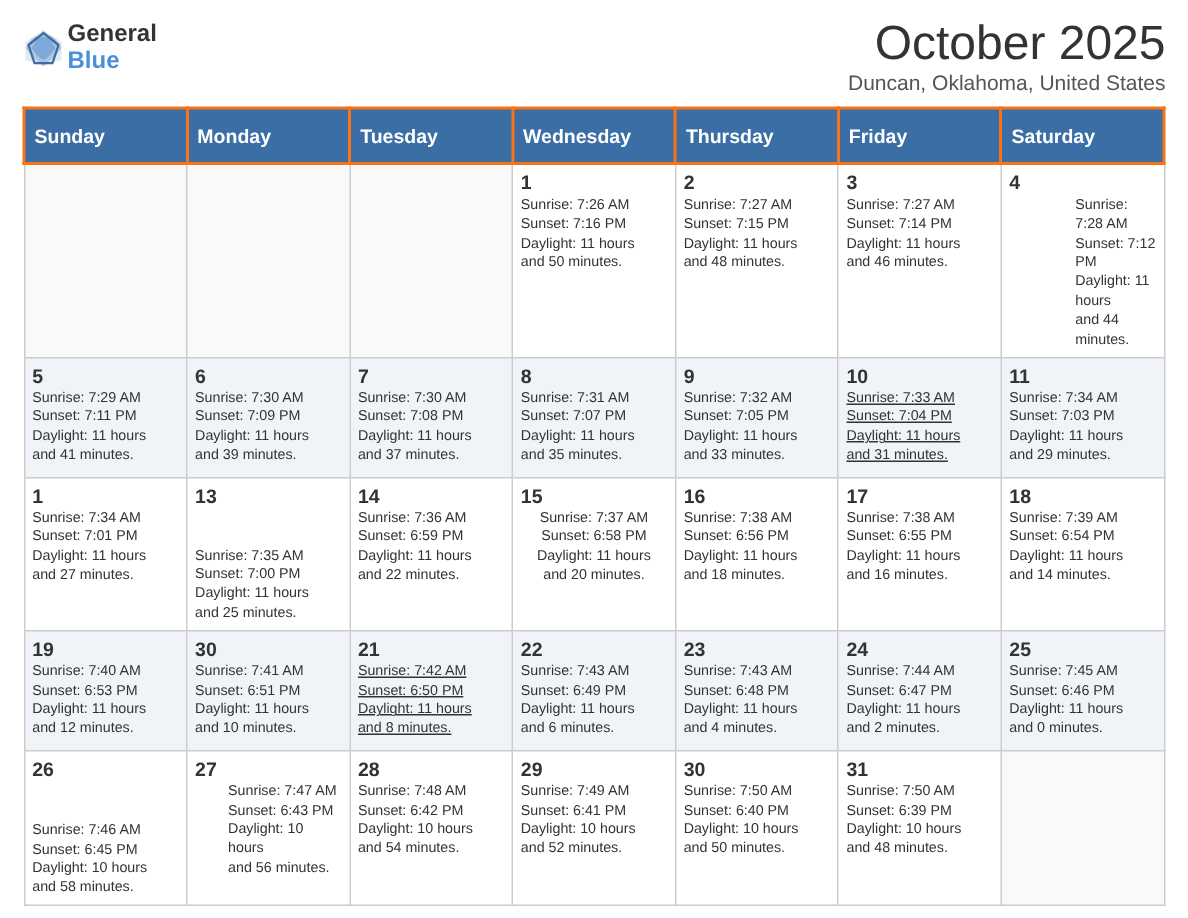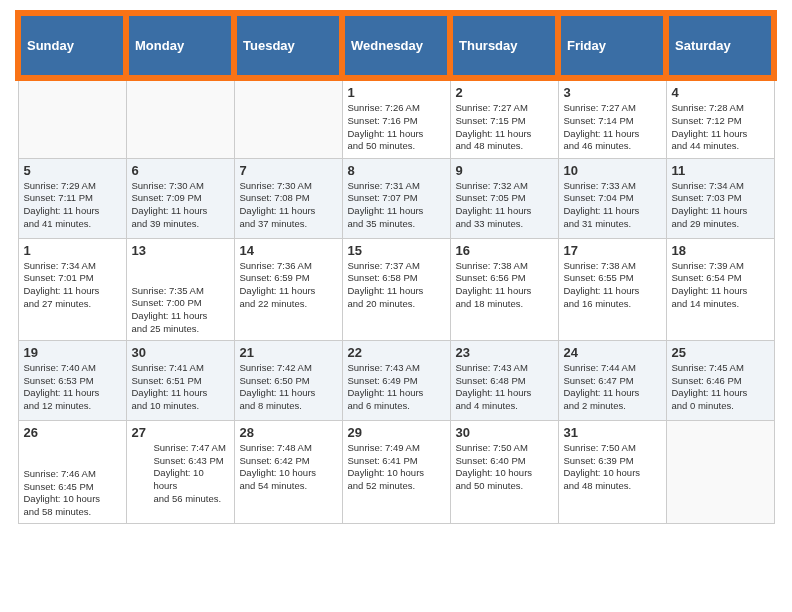--- a/index.html
+++ b/index.html
@@ -60,23 +60,23 @@
     }
     .calendar {
       width: 100%;
       border-collapse: collapse;
       border: 1px solid #ccc;
     }
     .calendar th {
       background-color: #3a6ea5;
       color: #fff;
       text-align: left;
-      padding: 22px 6px;
+      padding: 10px 6px;
       font-size: 13px;
-      border: 6px solid #f97316;
+      border: 2px solid #f97316;
     }
     .calendar td {
       vertical-align: top;
       border: 1px solid #ccc;
       padding: 4px 5px;
       width: calc(100% / 7);
       height: 80px;
       background: #fff;
     }
     .calendar tr:nth-child(even) td {
@@ -98,20 +98,38 @@
       background: #f9f9f9 !important;
     }
     .last-row td {
       height: 75px;
     }
   </style>
 </head>
 <body>
 
 <div class="container">
+  <div class="header">
+    <div class="logo">
+      <svg class="logo-icon" viewBox="0 0 28 28">
+        <polygon points="14,2 26,10 26,22 14,26 2,22 2,10" fill="#3a6ea5" opacity="0.15"></polygon>
+        <path d="M6,8 Q14,2 22,8 L26,14 Q20,22 14,26 Q8,22 2,14 Z" fill="#3a6ea5" opacity="0.3"></path>
+        <path d="M14,4 L24,12 L20,24 L8,24 L4,12 Z" fill="none" stroke="#3a6ea5" stroke-width="1.5"></path>
+        <path d="M10,8 Q14,5 18,8 L22,14 Q18,20 14,22 Q10,20 6,14 Z" fill="#4a90d9" opacity="0.5"></path>
+      </svg>
+      <div class="logo-text">
+        <span class="logo-general">General</span>
+        <span class="logo-blue">Blue</span>
+      </div>
+    </div>
+    <div class="title-section">
+      <div class="month-title">October 2025</div>
+      <div class="location">Duncan, Oklahoma, United States</div>
+    </div>
+  </div>
 
   <table class="calendar">
     <thead>
       <tr>
         <th>Sunday</th>
         <th>Monday</th>
         <th>Tuesday</th>
         <th>Wednesday</th>
         <th>Thursday</th>
         <th>Friday</th>
@@ -139,21 +157,21 @@
           </td>
           <td>
             <span class="day-num">3</span>
             <div class="day-info" style="white-space: pre-line;">Sunrise: 7:27 AM
 Sunset: 7:14 PM
 Daylight: 11 hours
 and 46 minutes.</div>
           </td>
           <td>
             <span class="day-num">4</span>
-            <div class="day-info" style="white-space: pre-line;">Sunrise: 7:28 AM
+            <div class="day-info" style="white-space: pre-line; margin-left: 44px;">Sunrise: 7:28 AM
 Sunset: 7:12 PM
 Daylight: 11 hours
 and 44 minutes.</div>
           </td>
         </tr>
         <tr>
           <td>
             <span class="day-num">5</span>
             <div class="day-info" style="white-space: pre-line;">Sunrise: 7:29 AM
 Sunset: 7:11 PM
@@ -183,21 +201,21 @@
           </td>
           <td>
             <span class="day-num">9</span>
             <div class="day-info" style="white-space: pre-line;">Sunrise: 7:32 AM
 Sunset: 7:05 PM
 Daylight: 11 hours
 and 33 minutes.</div>
           </td>
           <td>
             <span class="day-num">10</span>
-            <div class="day-info" style="white-space: pre-line;">Sunrise: 7:33 AM
+            <div class="day-info" style="white-space: pre-line; text-decoration: underline;">Sunrise: 7:33 AM
 Sunset: 7:04 PM
 Daylight: 11 hours
 and 31 minutes.</div>
           </td>
           <td>
             <span class="day-num">11</span>
             <div class="day-info" style="white-space: pre-line;">Sunrise: 7:34 AM
 Sunset: 7:03 PM
 Daylight: 11 hours
 and 29 minutes.</div>
@@ -220,21 +238,21 @@
           </td>
           <td>
             <span class="day-num">14</span>
             <div class="day-info" style="white-space: pre-line;">Sunrise: 7:36 AM
 Sunset: 6:59 PM
 Daylight: 11 hours
 and 22 minutes.</div>
           </td>
           <td>
             <span class="day-num">15</span>
-            <div class="day-info" style="white-space: pre-line;">Sunrise: 7:37 AM
+            <div class="day-info" style="white-space: pre-line; text-align: center;">Sunrise: 7:37 AM
 Sunset: 6:58 PM
 Daylight: 11 hours
 and 20 minutes.</div>
           </td>
           <td>
             <span class="day-num">16</span>
             <div class="day-info" style="white-space: pre-line;">Sunrise: 7:38 AM
 Sunset: 6:56 PM
 Daylight: 11 hours
 and 18 minutes.</div>
@@ -264,21 +282,21 @@
           </td>
           <td>
             <span class="day-num">30</span>
             <div class="day-info" style="white-space: pre-line;">Sunrise: 7:41 AM
 Sunset: 6:51 PM
 Daylight: 11 hours
 and 10 minutes.</div>
           </td>
           <td>
             <span class="day-num">21</span>
-            <div class="day-info" style="white-space: pre-line;">Sunrise: 7:42 AM
+            <div class="day-info" style="white-space: pre-line; text-decoration: underline;">Sunrise: 7:42 AM
 Sunset: 6:50 PM
 Daylight: 11 hours
 and 8 minutes.</div>
           </td>
           <td>
             <span class="day-num">22</span>
             <div class="day-info" style="white-space: pre-line;">Sunrise: 7:43 AM
 Sunset: 6:49 PM
 Daylight: 11 hours
 and 6 minutes.</div>

